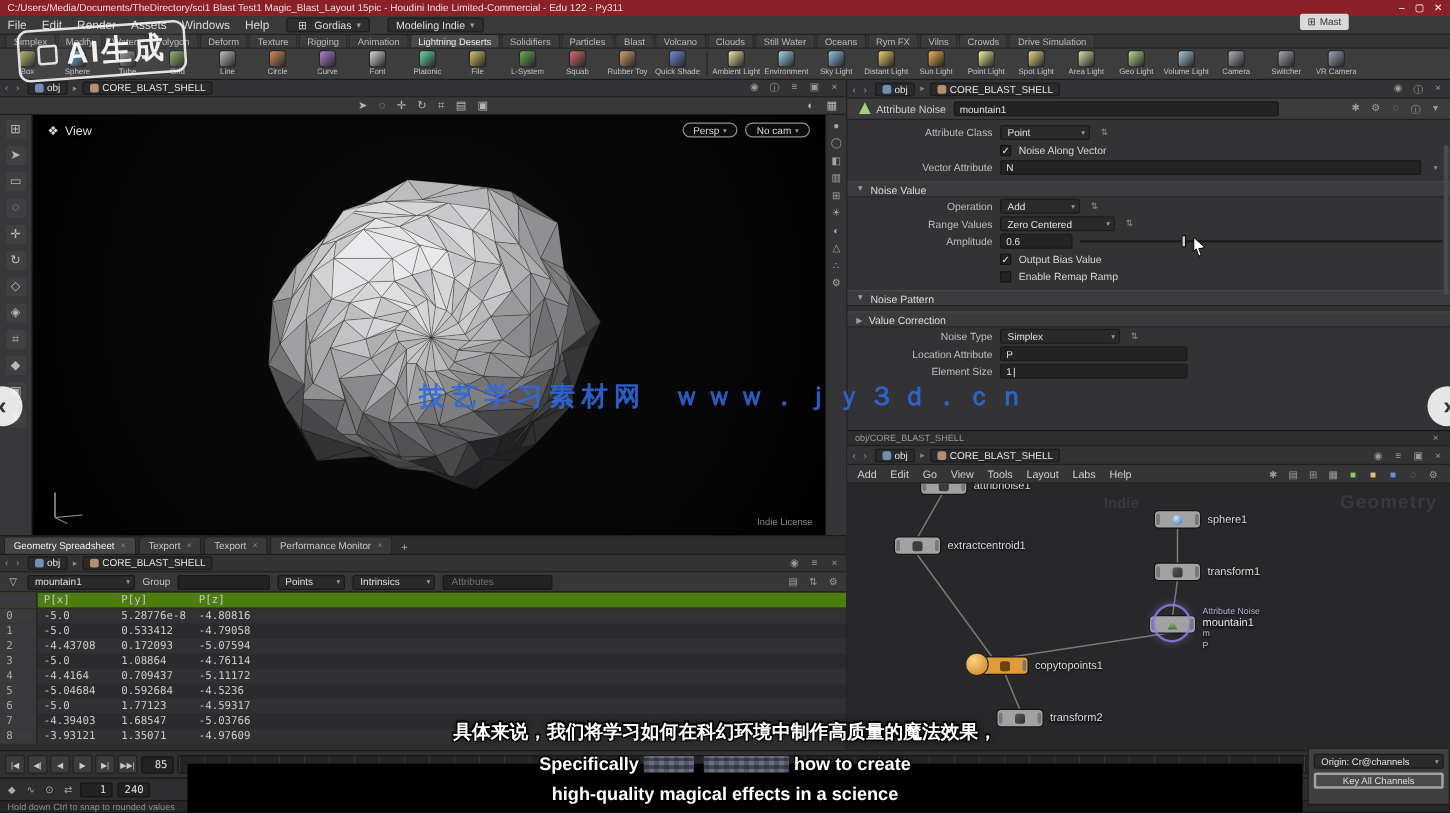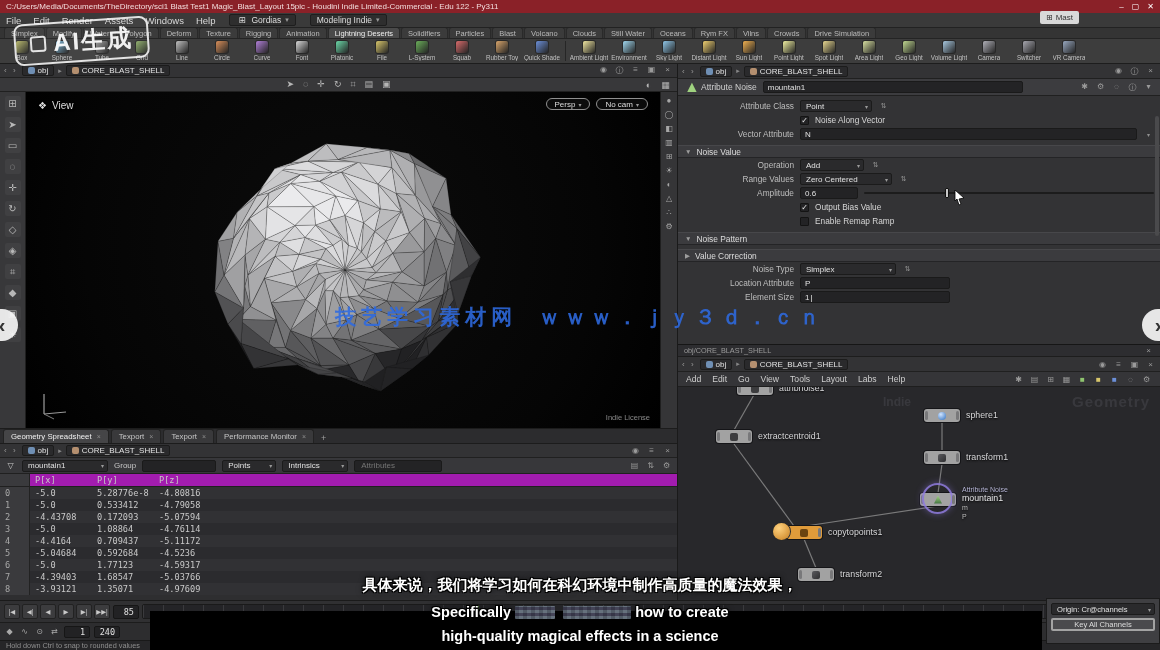--- a/index.html
+++ b/index.html
@@ -67,21 +67,21 @@
 
   
   #sheet{height:156px;background:#2e2e30;display:flex;flex-direction:column;}
   #sheet-toolbar{height:16px;background:#37373a;border-bottom:1px solid #202020;display:flex;align-items:center;gap:6px;padding:0 5px;font-size:8px;color:#c7c7c7;}
   .dd{position:relative;display:flex;align-items:center;background:#2a2a2c;border:1px solid #1b1b1b;border-radius:2px;height:12px;padding:0 14px 0 5px;font-size:8px;color:#e0e0e0;white-space:nowrap;}
   .dd .dda{position:absolute;right:3px;font-size:6px;color:#9a9a9a;}
   .tfield{background:#232325;border:1px solid #1a1a1a;border-radius:2px;height:12px;font-size:8px;color:#e0e0e0;display:flex;align-items:center;padding:0 4px;}
   .tfield input{background:transparent;border:none;outline:none;color:#ddd;font-size:8px;width:100%;font-family:inherit;}
   #sheet-table{flex:1;overflow:hidden;font-size:8.6px;}
   .srow{display:flex;height:12px;line-height:12px;}
-  .srow.head{background:#a21caf;color:#d8d8d8;height:13px;line-height:13px;border-bottom:1px solid #202020;}
+  .srow.head{background:#4d7c0f;color:#d8d8d8;height:13px;line-height:13px;border-bottom:1px solid #202020;}
   .srow:nth-child(even):not(.head){background:#313134;}
   .srow:nth-child(odd):not(.head){background:#2b2b2e;}
   .scell{padding-left:5px;overflow:hidden;white-space:nowrap;color:#c9c9c9;}
   .scell.idx{width:30px;flex:0 0 30px;background:#3a3a3d;color:#a8a8a8;border-right:1px solid #222;}
   .scell.v{width:62px;flex:0 0 62px;}
 
   
   #right-pane{position:absolute;left:678px;top:64px;width:482px;height:536px;background:#333335;}
   #params{height:281px;border-bottom:1px solid #161616;position:relative;display:flex;flex-direction:column;}
   #params-pathbar{height:15px;}

